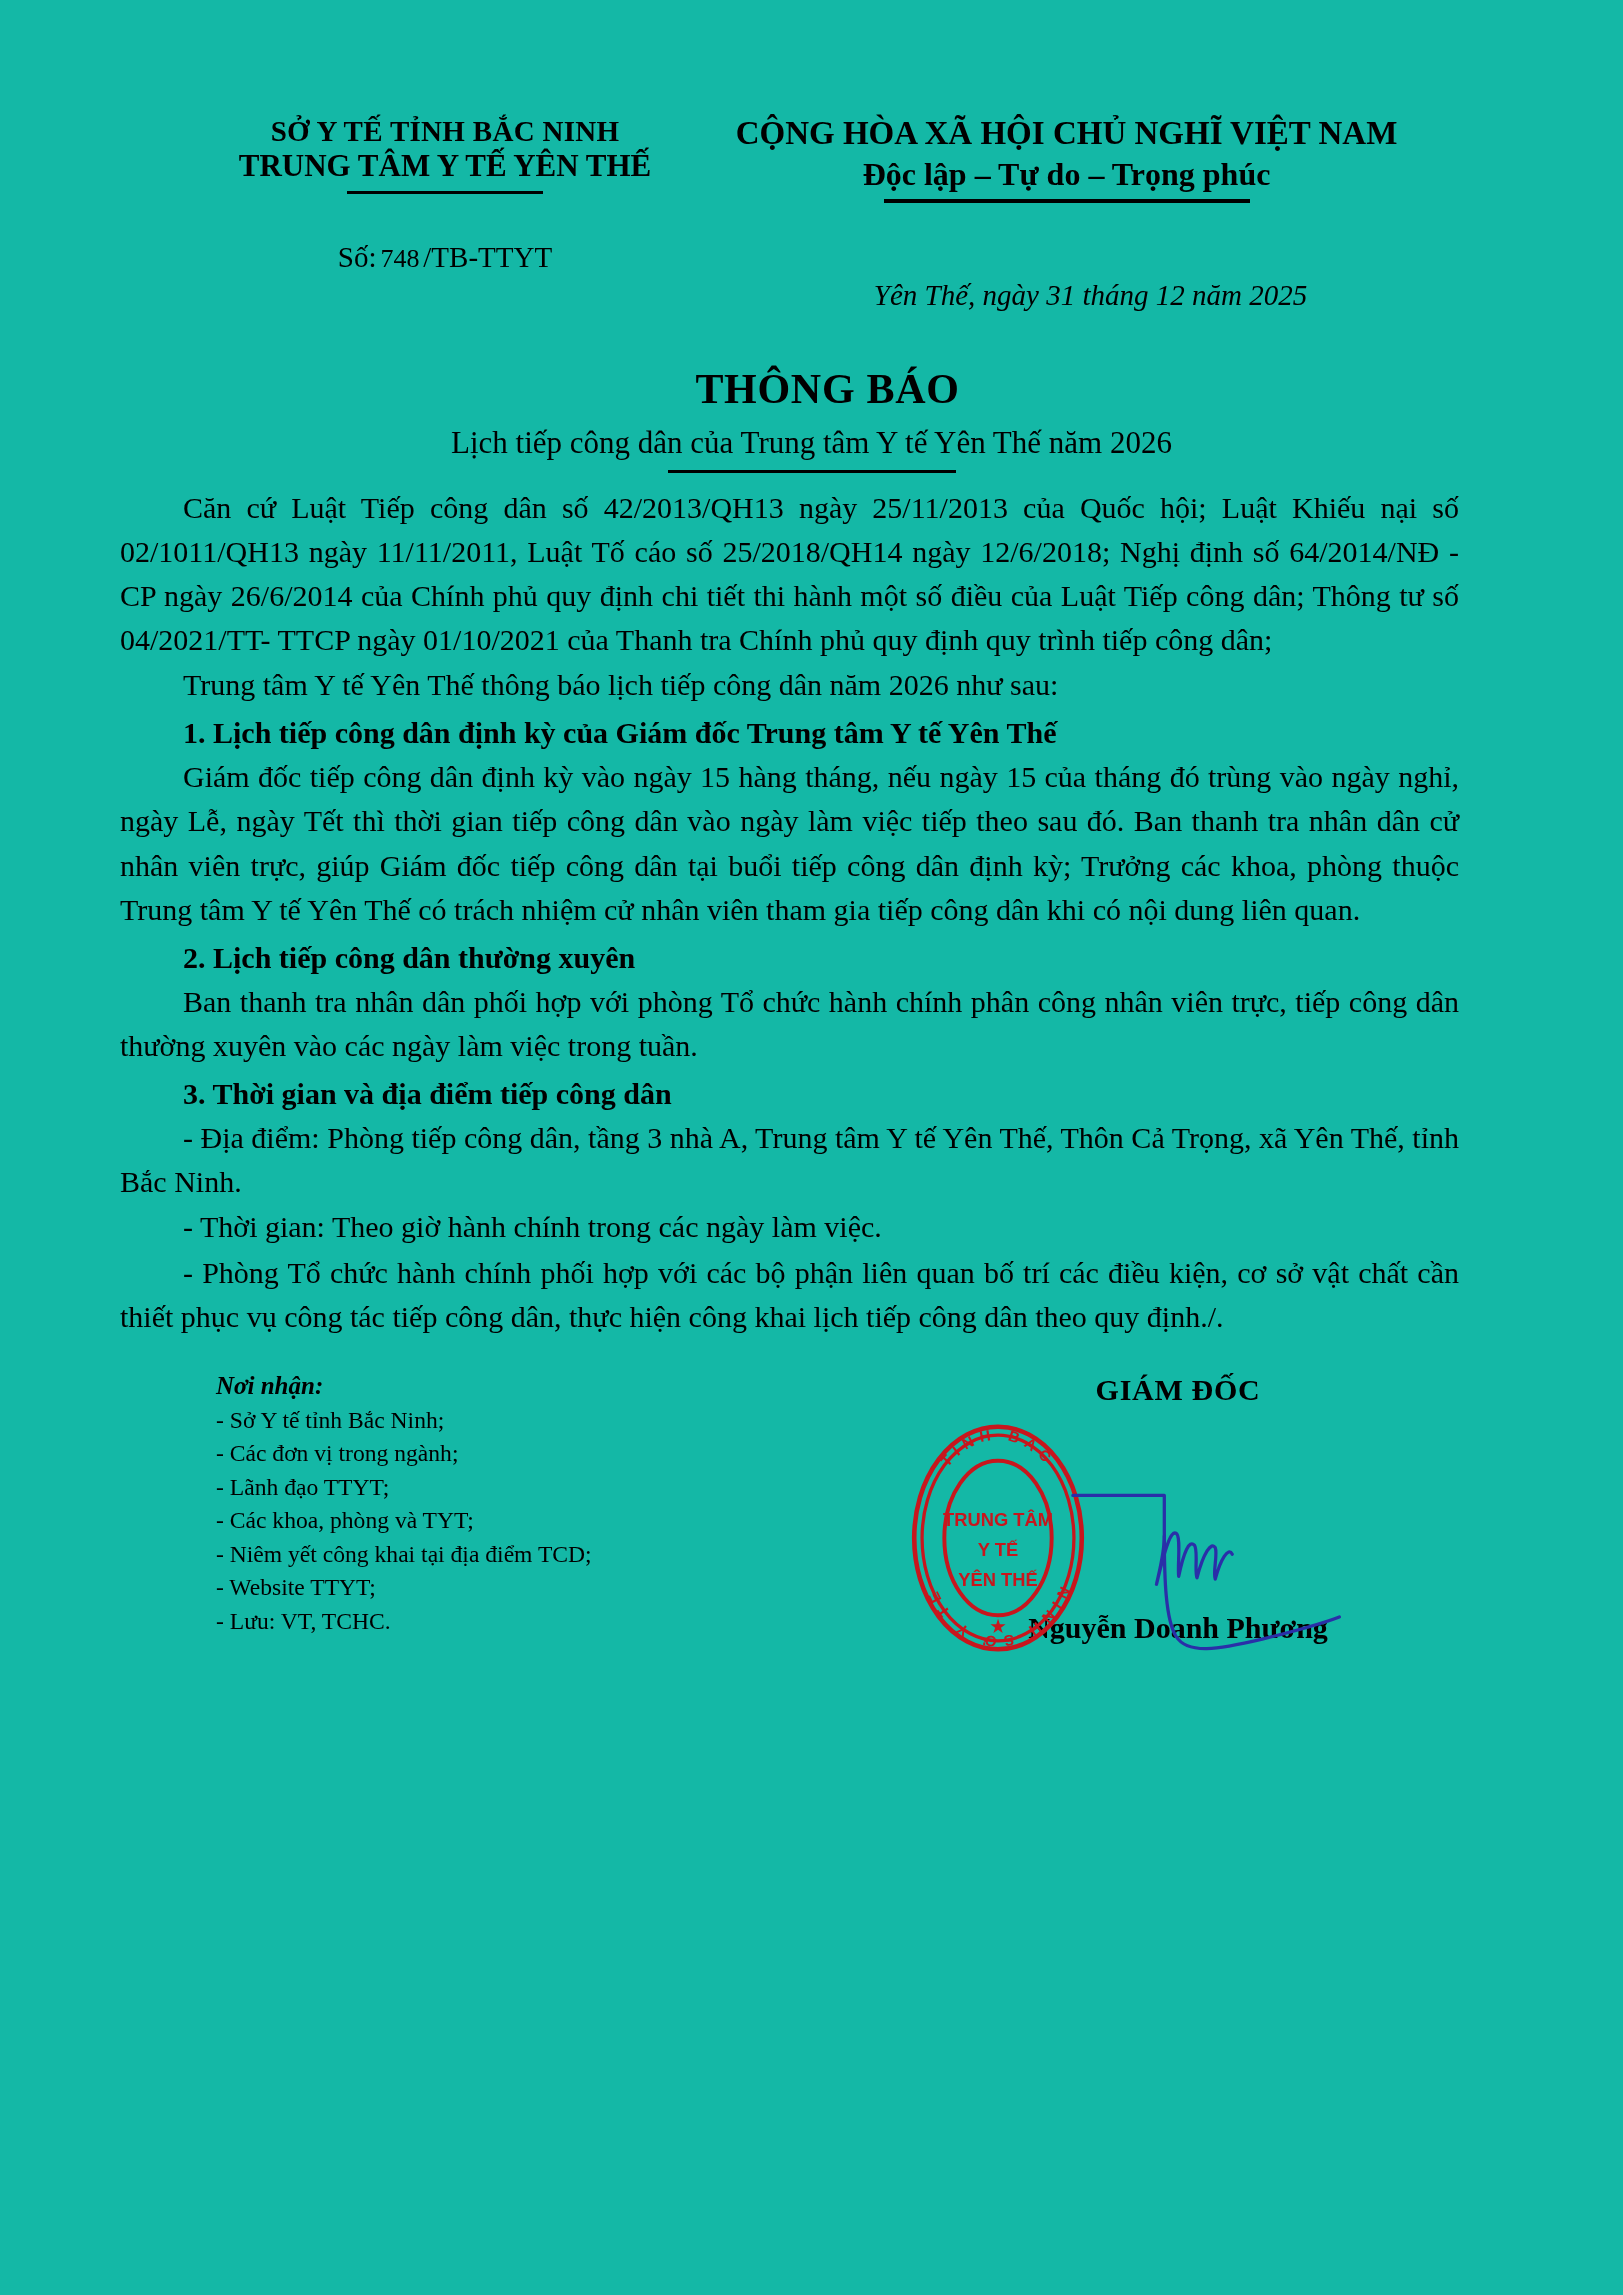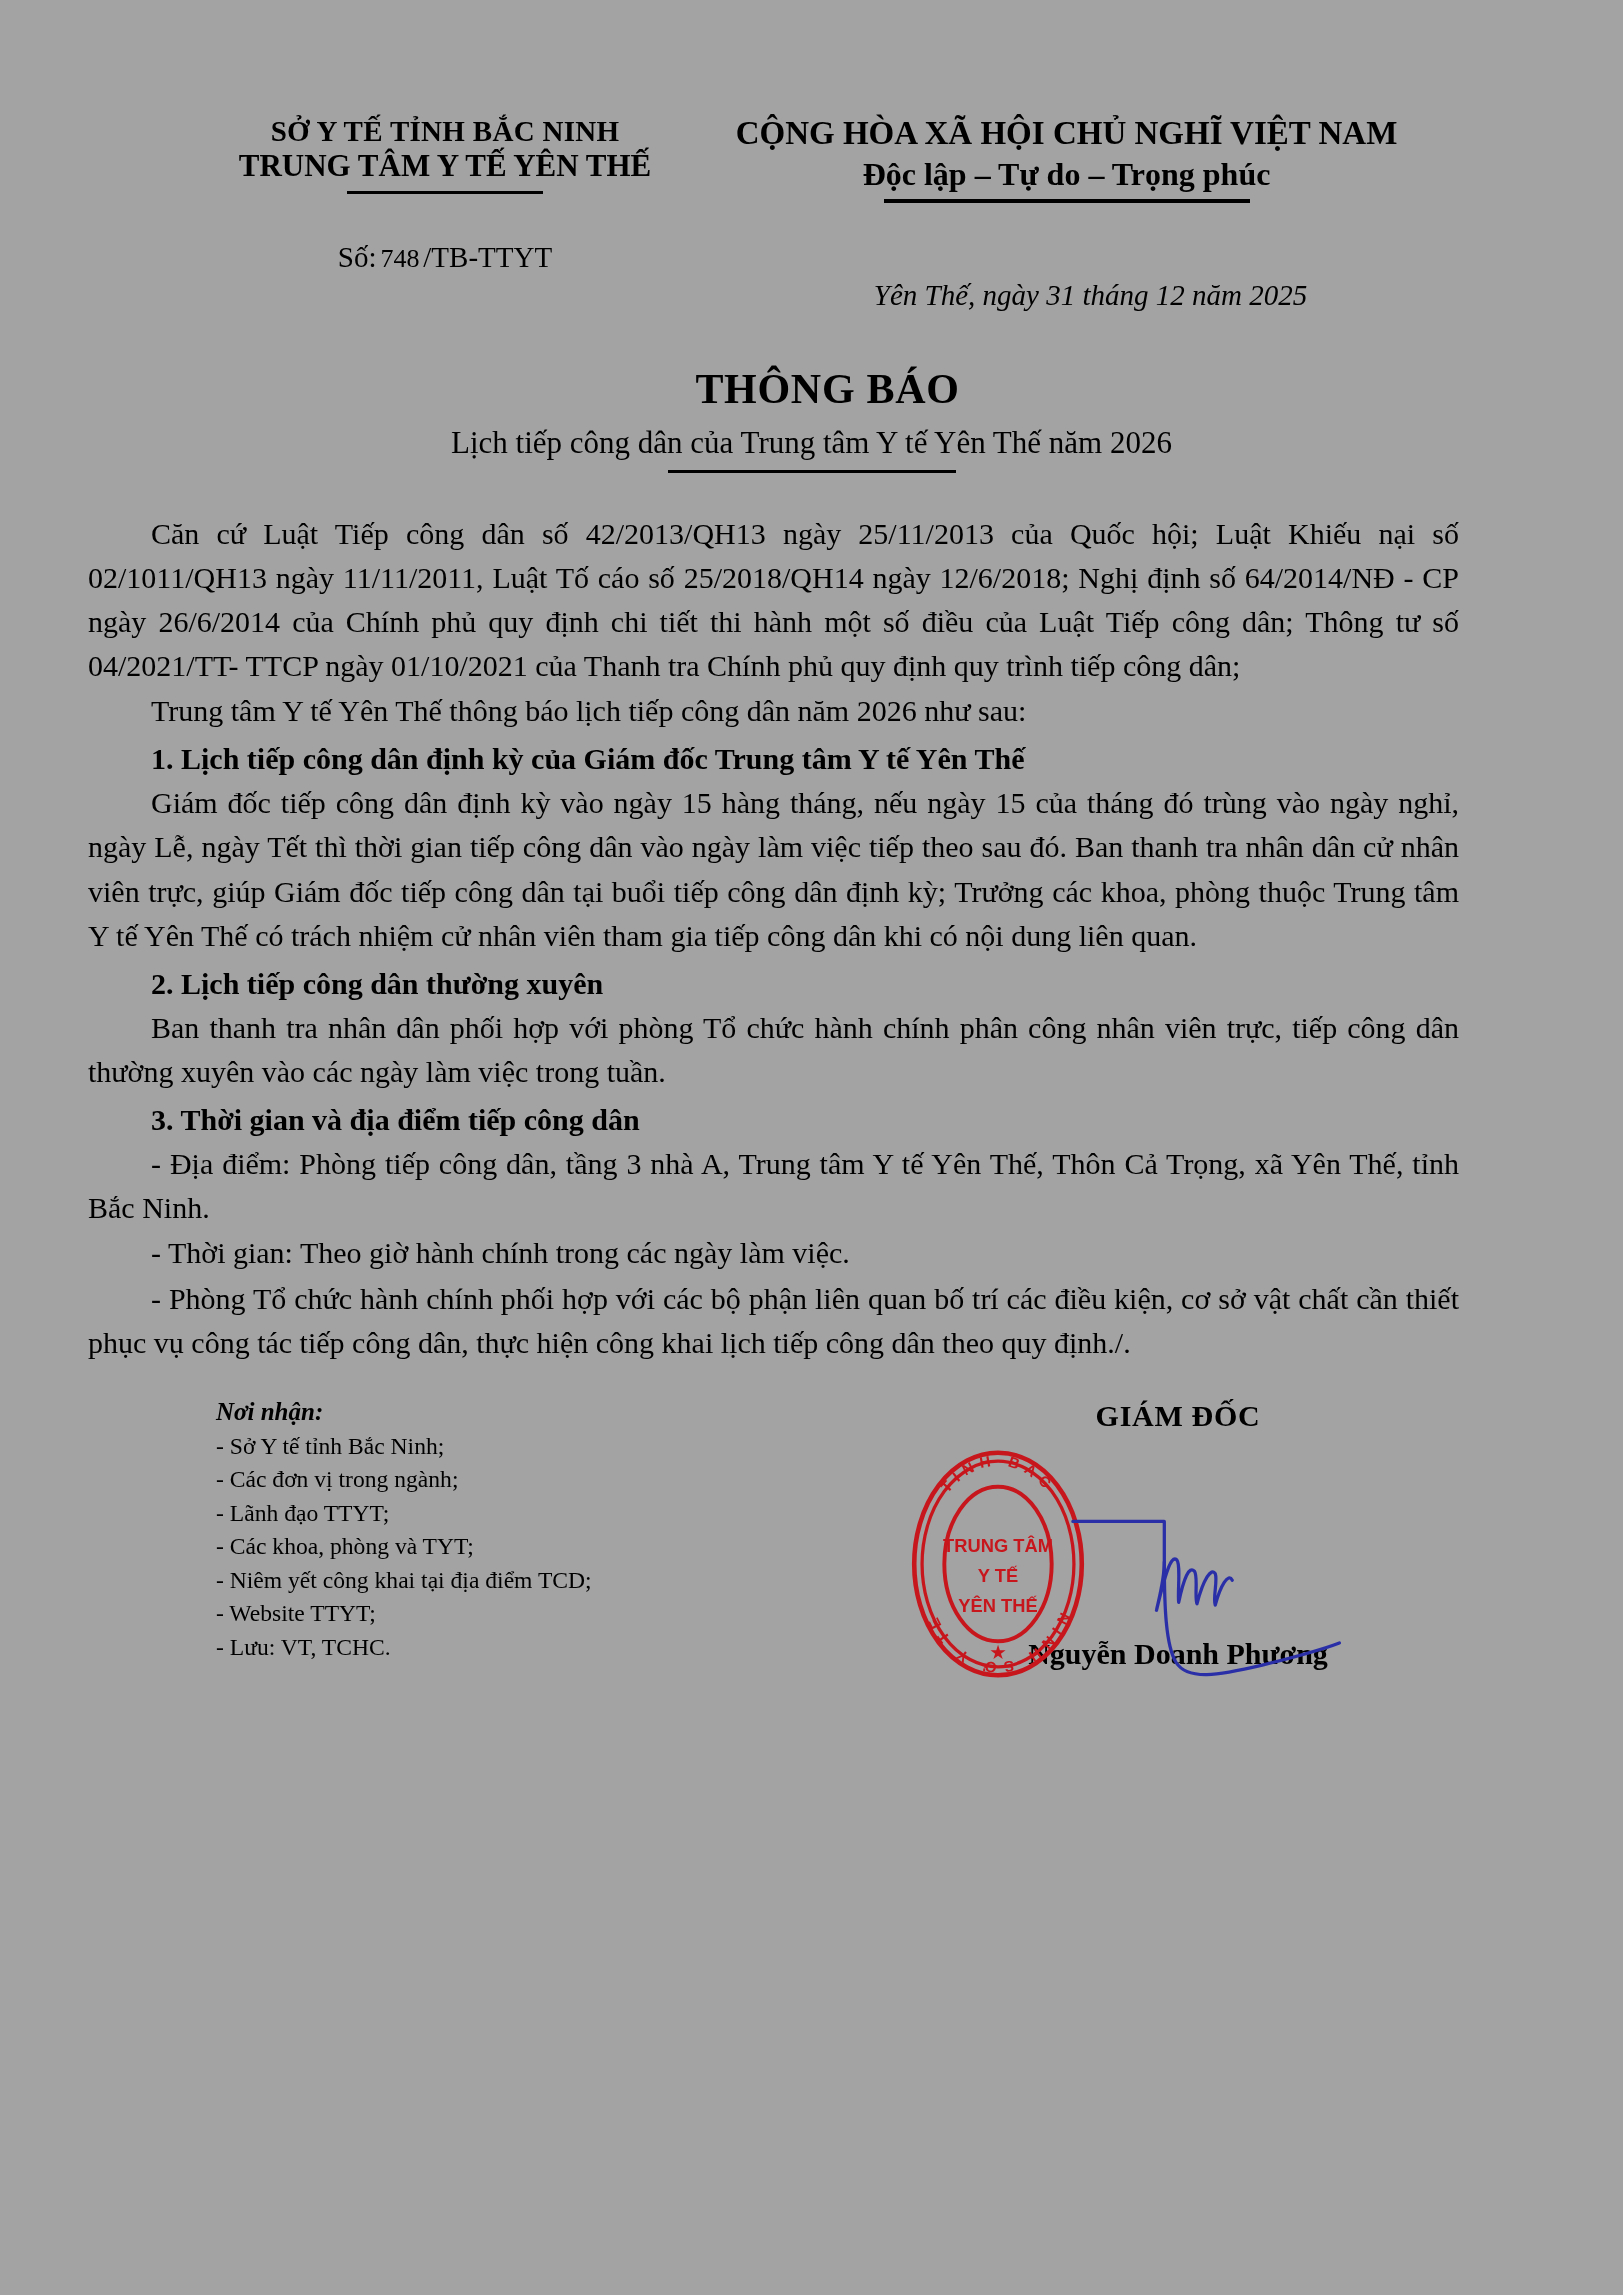--- a/index.html
+++ b/index.html
@@ -5,21 +5,21 @@
 <style>
   html, body {
     margin: 0;
     padding: 0;
     background: #ffffff;
   }
   .page {
     position: relative;
     width: 1623px;
     height: 2295px;
-    background: #a3a3a3;
+    background: #14b8a6;
     font-family: "Liberation Serif", "DejaVu Serif", serif;
     color: #000000;
     box-sizing: border-box;
     padding: 0;
     overflow: hidden;
   }
 
   
   .header {
     display: flex;
@@ -125,23 +125,23 @@
   }
   .rule-title {
     width: 288px;
     height: 2.6px;
     background: #000;
     margin: 6.5px auto 0 auto;
   }
 
   
   .body {
-    padding-left: 88px;
+    padding-left: 120px;
     padding-right: 164px;
-    margin-top: 39px;
+    margin-top: 13px;
     box-sizing: border-box;
   }
   p.para {
     font-size: 30px;
     line-height: 1.47;
     text-align: justify;
     text-justify: inter-word;
     margin: 0 0 1.3px 0;
     text-indent: 63px;
   }

